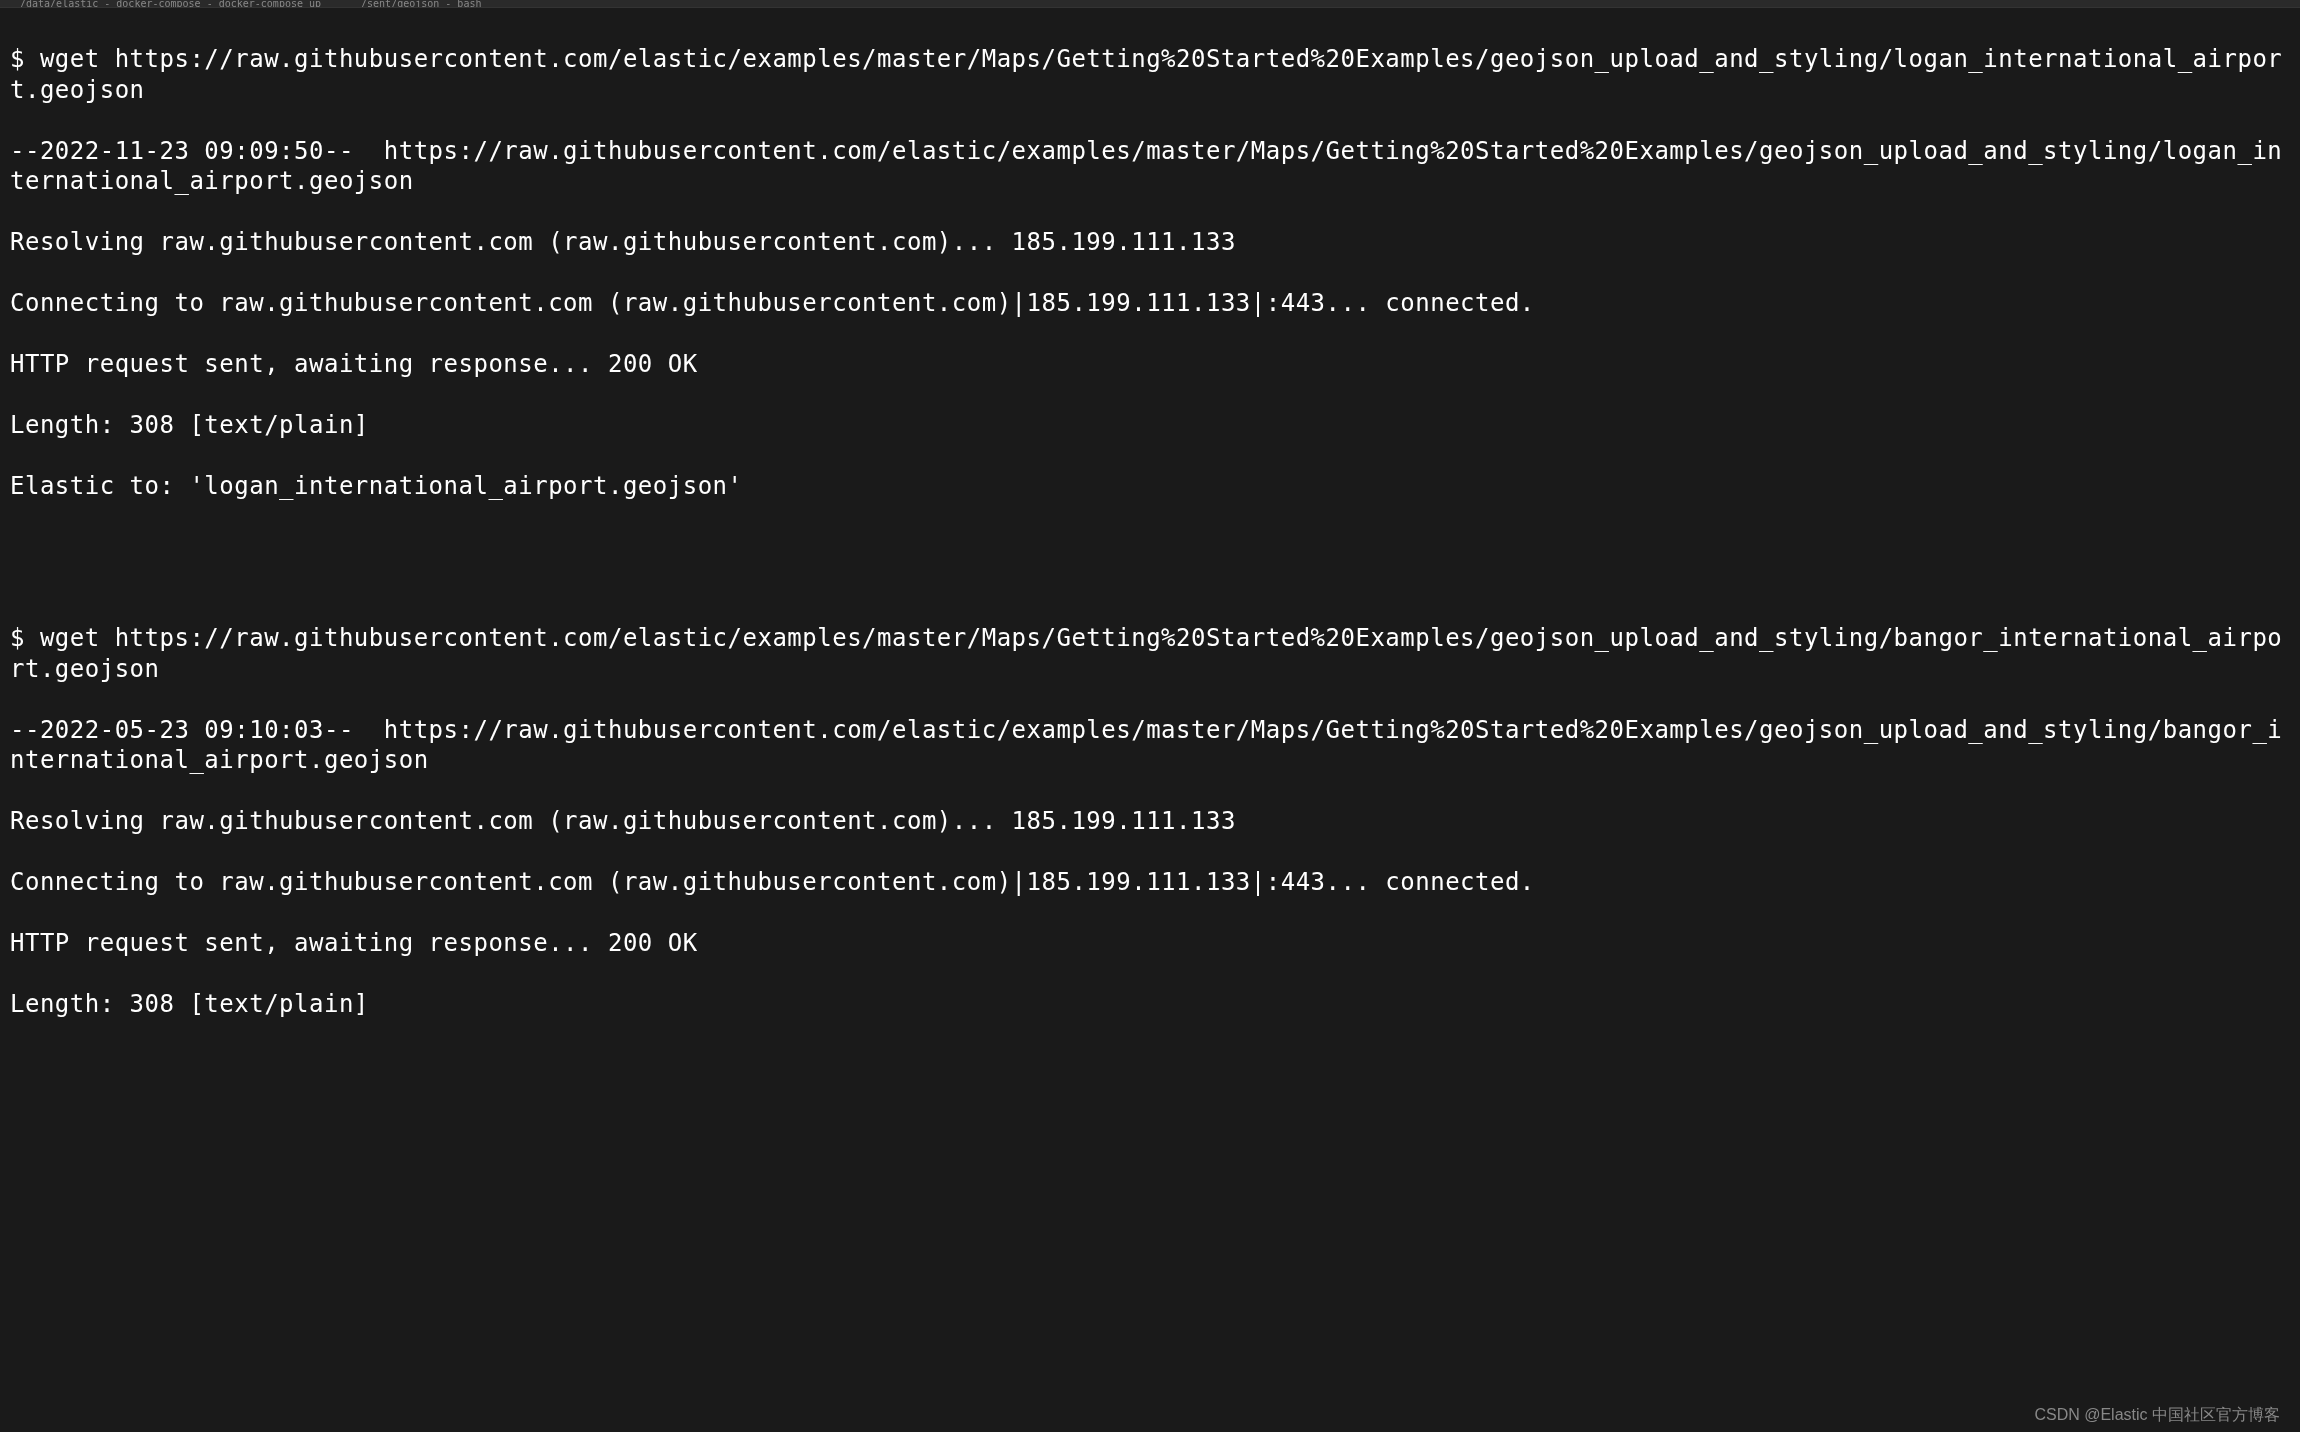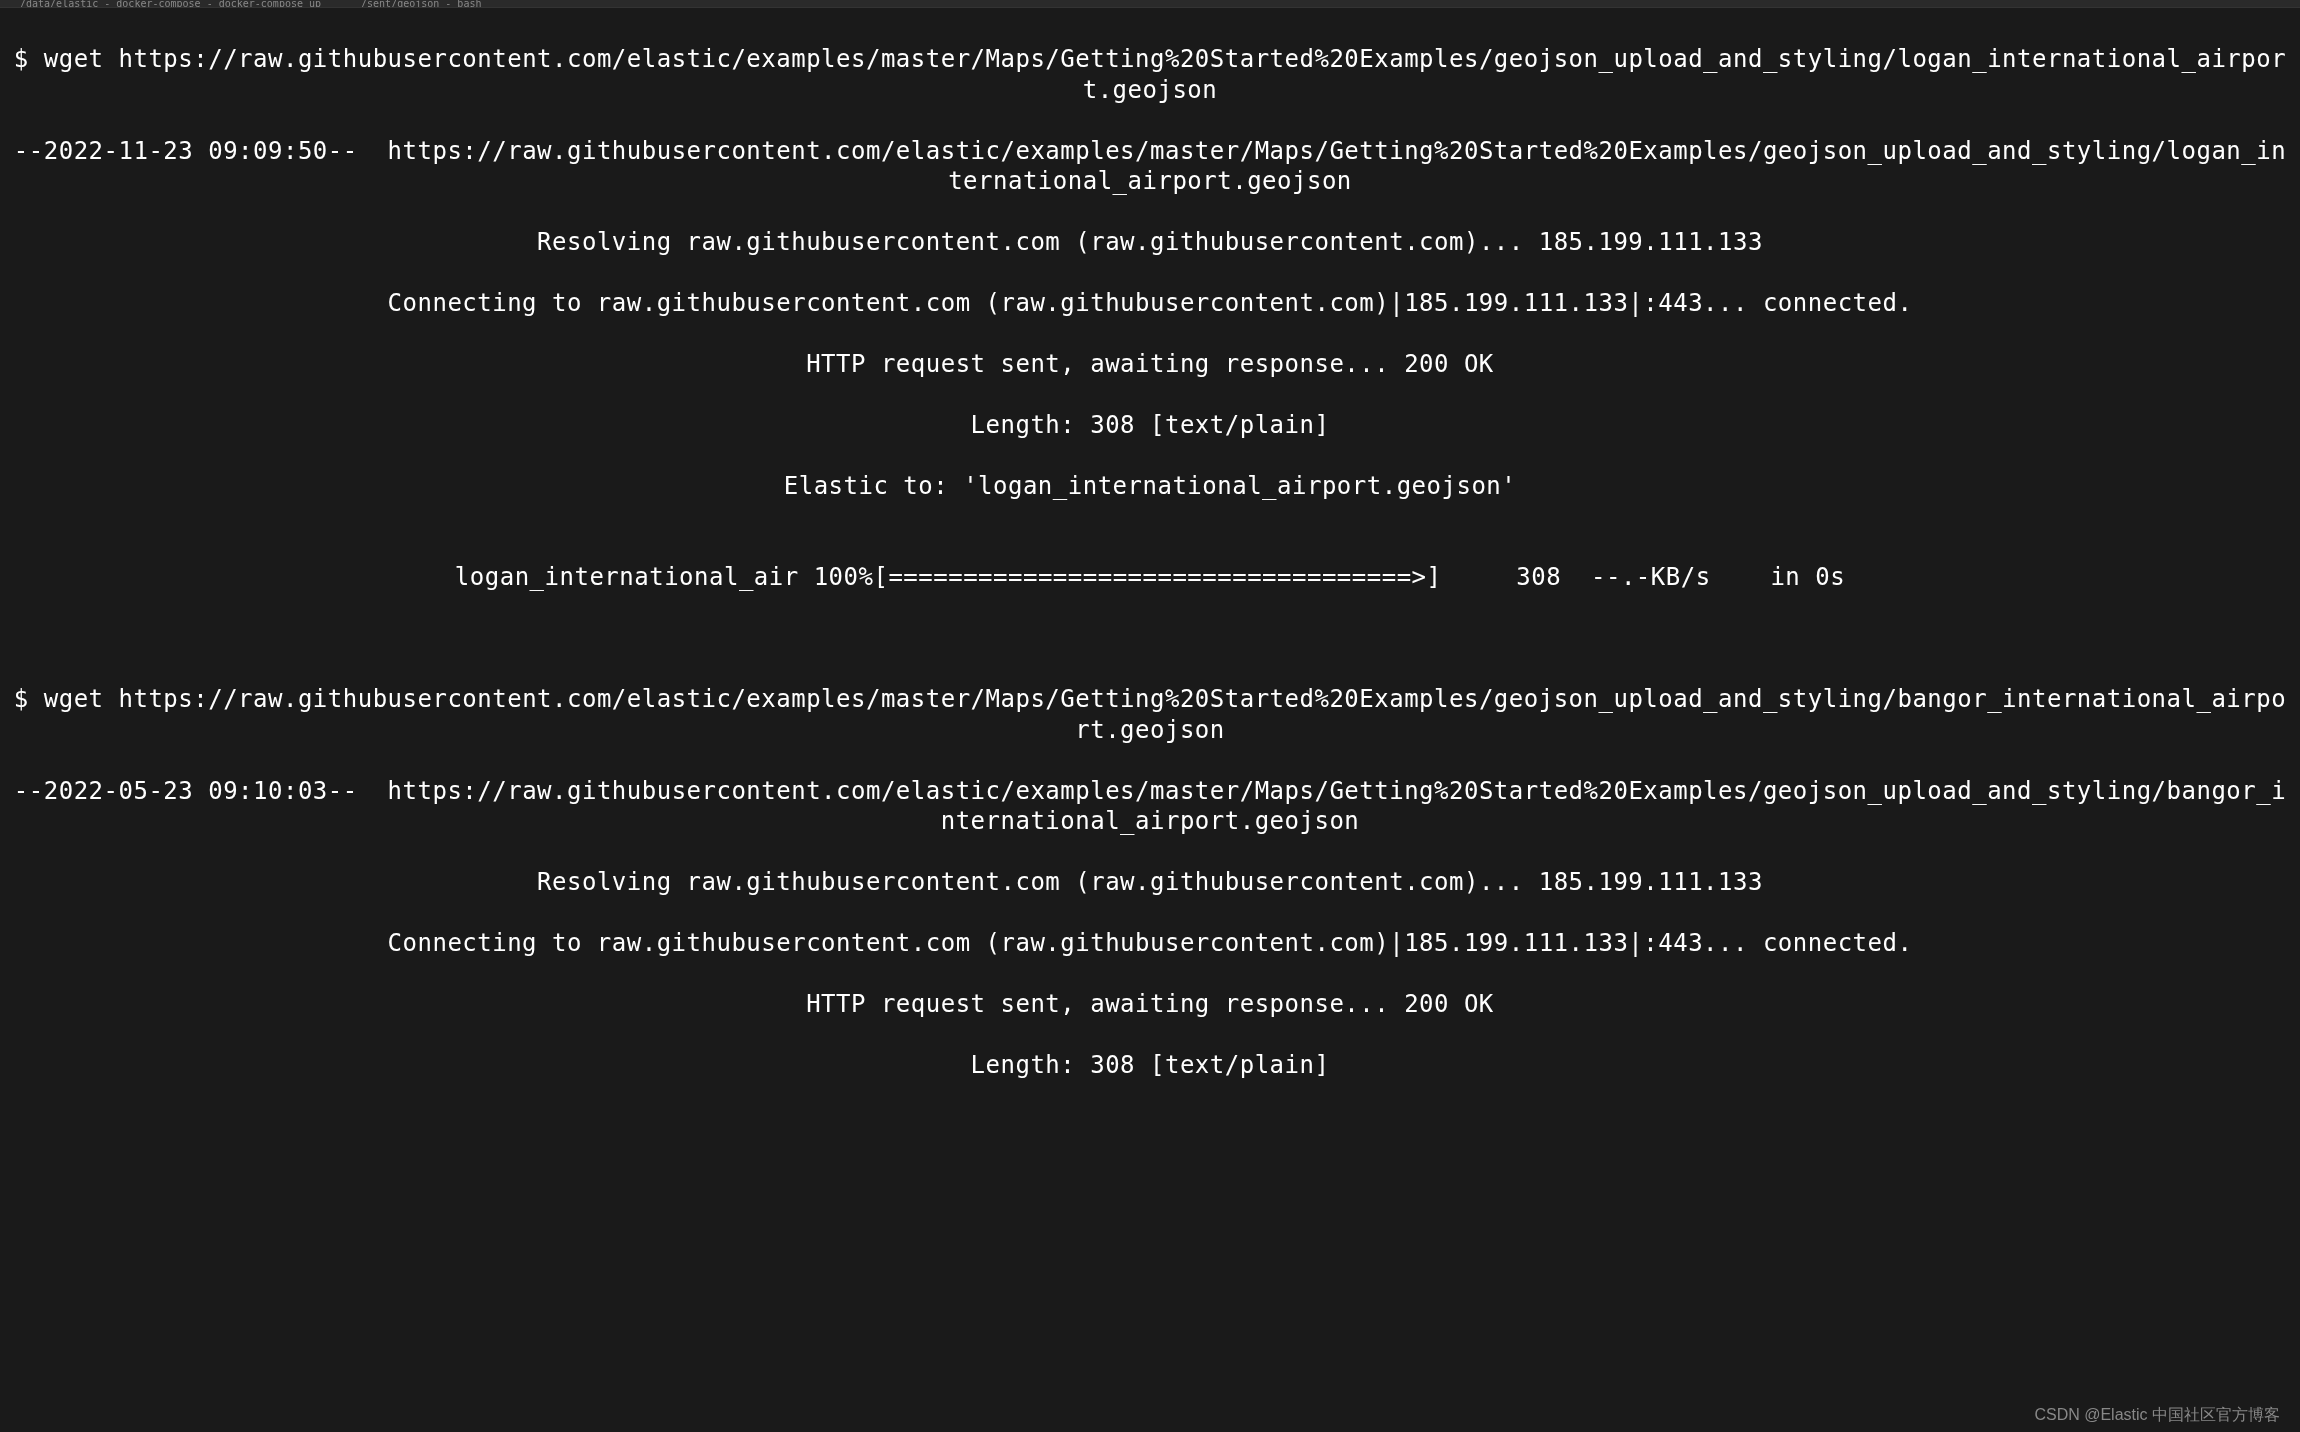--- a/index.html
+++ b/index.html
@@ -1,19 +1,18 @@
 <!DOCTYPE html>
 <html><head>
   <meta charset="utf-8">
   <style>
     * {
       margin: 0;
       padding: 0;
       box-sizing: border-box;
-      text-align: center;
     }
     body {
       background: #1a1a1a;
       font-family: 'Menlo', 'Monaco', 'Consolas', monospace;
       font-size: 24px;
       color: #ffffff;
       width: 2300px;
       height: 1432px;
       overflow: hidden;
       position: relative;
@@ -61,21 +60,20 @@
 
 <div class="terminal">
 <span class="line">$ wget https://raw.githubusercontent.com/elastic/examples/master/Maps/Getting%20Started%20Examples/geojson_upload_and_styling/logan_international_airport.geojson</span>
 <span class="line">--2022-11-23 09:09:50--  https://raw.githubusercontent.com/elastic/examples/master/Maps/Getting%20Started%20Examples/geojson_upload_and_styling/logan_international_airport.geojson</span>
 <span class="line">Resolving raw.githubusercontent.com (raw.githubusercontent.com)... 185.199.111.133</span>
 <span class="line">Connecting to raw.githubusercontent.com (raw.githubusercontent.com)|185.199.111.133|:443... connected.</span>
 <span class="line">HTTP request sent, awaiting response... 200 OK</span>
 <span class="line">Length: 308 [text/plain]</span>
 <span class="line">Elastic to: 'logan_international_airport.geojson'</span>
 <span class="line"></span>
-<span class="line">logan_international_air 100%[===================================&gt;]     308  --.-KB/s    in 0s</span>
 <span class="line"></span>
 <span class="line"></span>
 <span class="line">$ wget https://raw.githubusercontent.com/elastic/examples/master/Maps/Getting%20Started%20Examples/geojson_upload_and_styling/bangor_international_airport.geojson</span>
 <span class="line">--2022-05-23 09:10:03--  https://raw.githubusercontent.com/elastic/examples/master/Maps/Getting%20Started%20Examples/geojson_upload_and_styling/bangor_international_airport.geojson</span>
 <span class="line">Resolving raw.githubusercontent.com (raw.githubusercontent.com)... 185.199.111.133</span>
 <span class="line">Connecting to raw.githubusercontent.com (raw.githubusercontent.com)|185.199.111.133|:443... connected.</span>
 <span class="line">HTTP request sent, awaiting response... 200 OK</span>
 <span class="line">Length: 308 [text/plain]</span>
 <span class="line"></span>
 </div>

